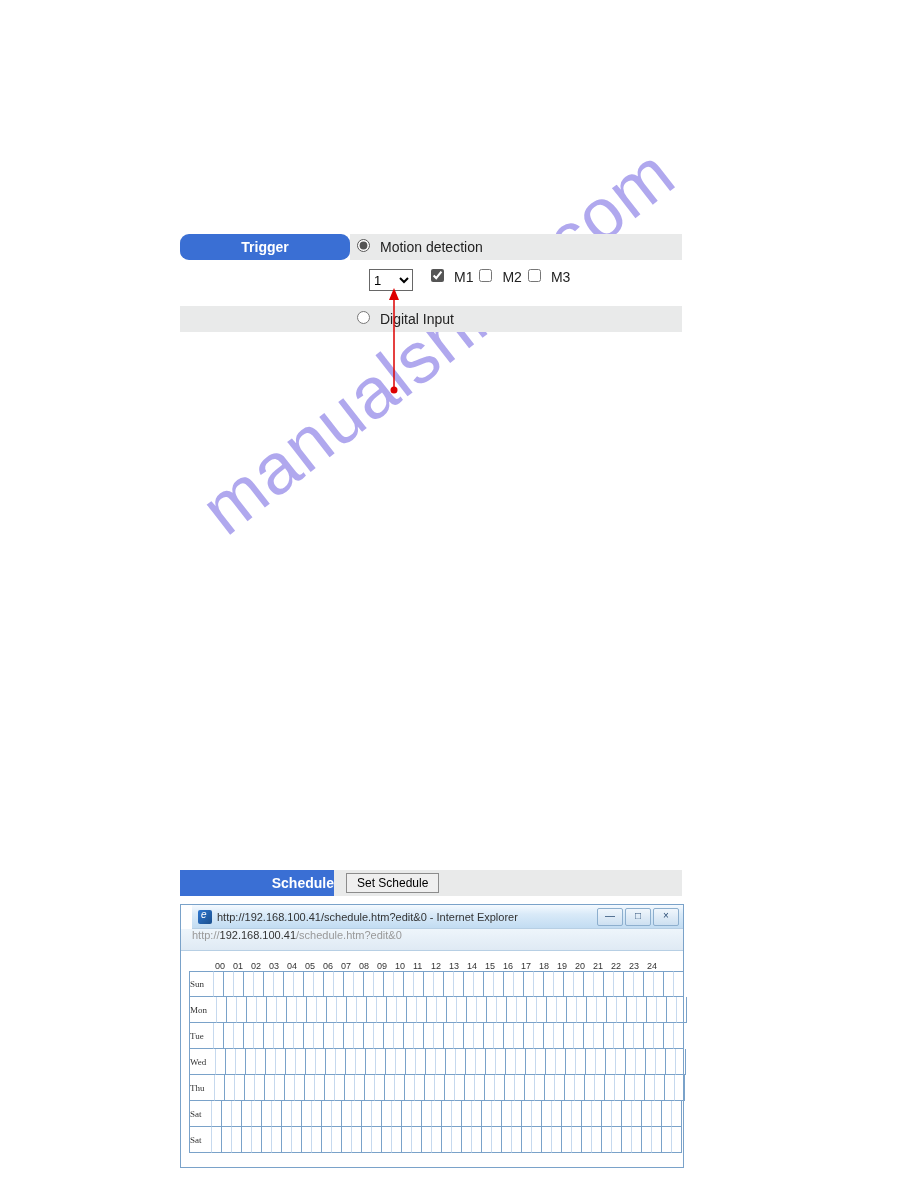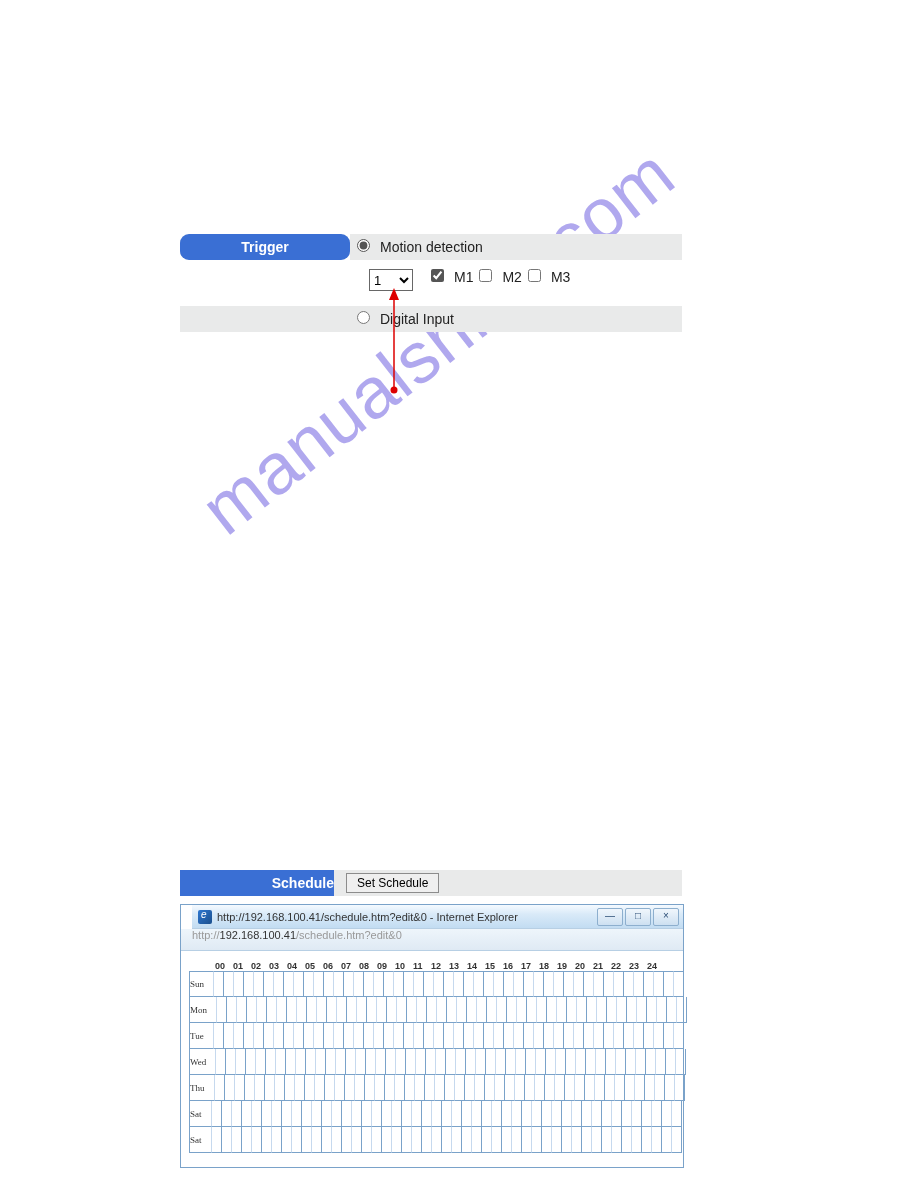--- a/index.html
+++ b/index.html
@@ -168,21 +168,20 @@
   .grid-hours {
     display: flex;
     margin-left: 26px;
     font-size: 9px;
     color: #333;
     font-family: Tahoma, Arial, sans-serif;
   }
   .grid-hours span {
     width: 18px;
     text-align: left;
-    font-weight: bold;
   }
   .grid-row {
     display: flex;
     align-items: stretch;
     height: 26px;
   }
   .grid-day {
     width: 26px;
     border: 1px solid #7aa2c9;
     border-right: none;

